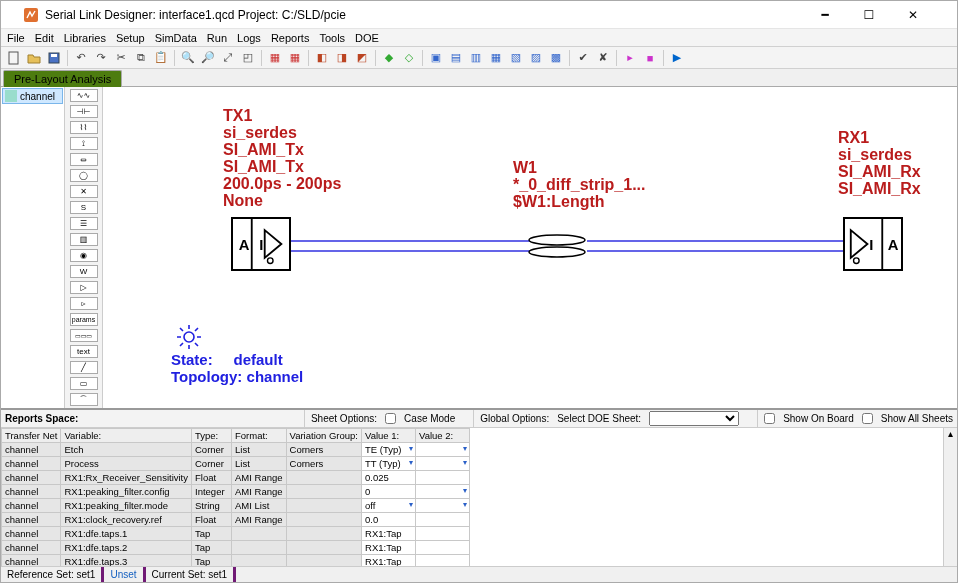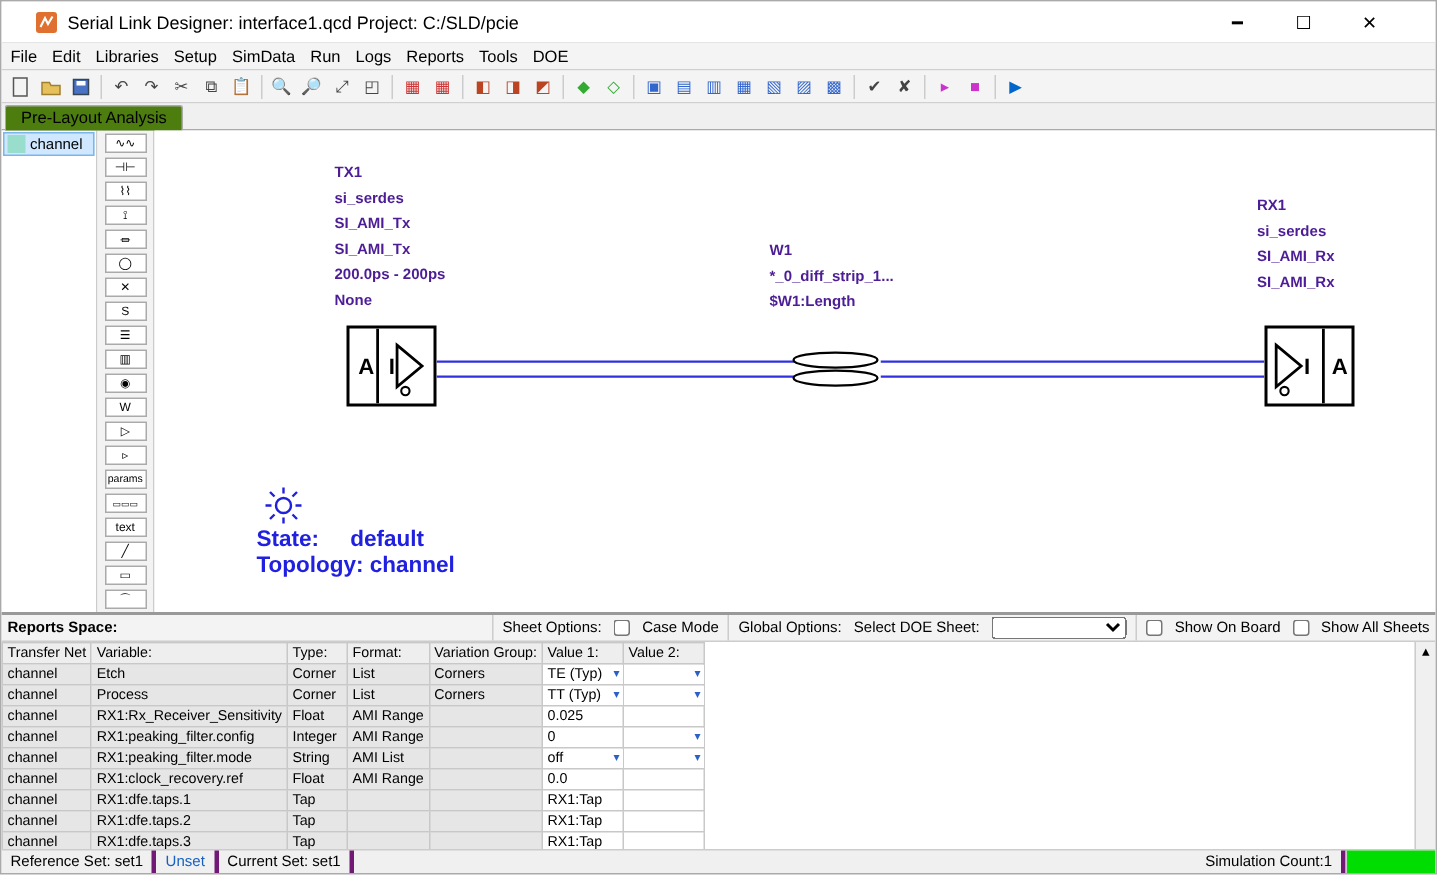--- a/index.html
+++ b/index.html
@@ -121,23 +121,23 @@
   .canvas {
     flex:1;
     position:relative;
     background:#fff;
     overflow:hidden;
   }
   .blk-text {
     position:absolute;
     font-family: Arial, sans-serif;
     font-weight: bold;
-    font-size: 10px;
+    font-size: 16px;
     line-height: 17px;
-    color:#4c1d95;
+    color:#b91c1c;
   }
   .box {
     position:absolute;
     border:2px solid #000;
     background:#fff;
   }
   .gear {
     position:absolute;
     color:#2020e0;
   }
@@ -158,21 +158,21 @@
   .solheader {
     display:flex;
     align-items:center;
     height:18px;
     padding: 0 4px;
     border-bottom:1px solid #ccc;
     background:#f3f3f3;
   }
   .solheader .lab { font-weight:bold; }
   .solheader .spacer { flex:1; }
-  .solheader .grp { display:flex;align-items:center; gap:8px; border-left:1px solid #ccc; padding-left:6px; height:100%; margin-left:6px;}
+  .solheader .grp { display:flex;align-items:center; gap:8px; border-left:1px solid #ccc; padding-left:6px; height:100%; margin-left:18px;}
   .solheader select { font-size:10px; height:15px; width:90px;}
   .solbody {
     flex:1;
     display:flex;
     overflow:hidden;
   }
   .soltable {
     border-collapse:collapse;
     font-size:9.5px;
   }
@@ -541,20 +541,13 @@
 </div>
 
 <div class="statusbar">
   <div class="seg">
     <span>Reference Set:</span>&nbsp;<span>set1</span>
   </div>
   <div class="seg" style="color:#1560c0">Unset</div>
   <div class="seg">
     <span>Current Set:</span>&nbsp;<span>set1</span>
   </div>
-  <div class="right">
-    <div class="seg">
-      <span>Simulation Count:</span>
-        <span>1</span>
-    </div>
-    <div class="simbar"></div>
-  </div>
 </div>
 
 </body></html>

